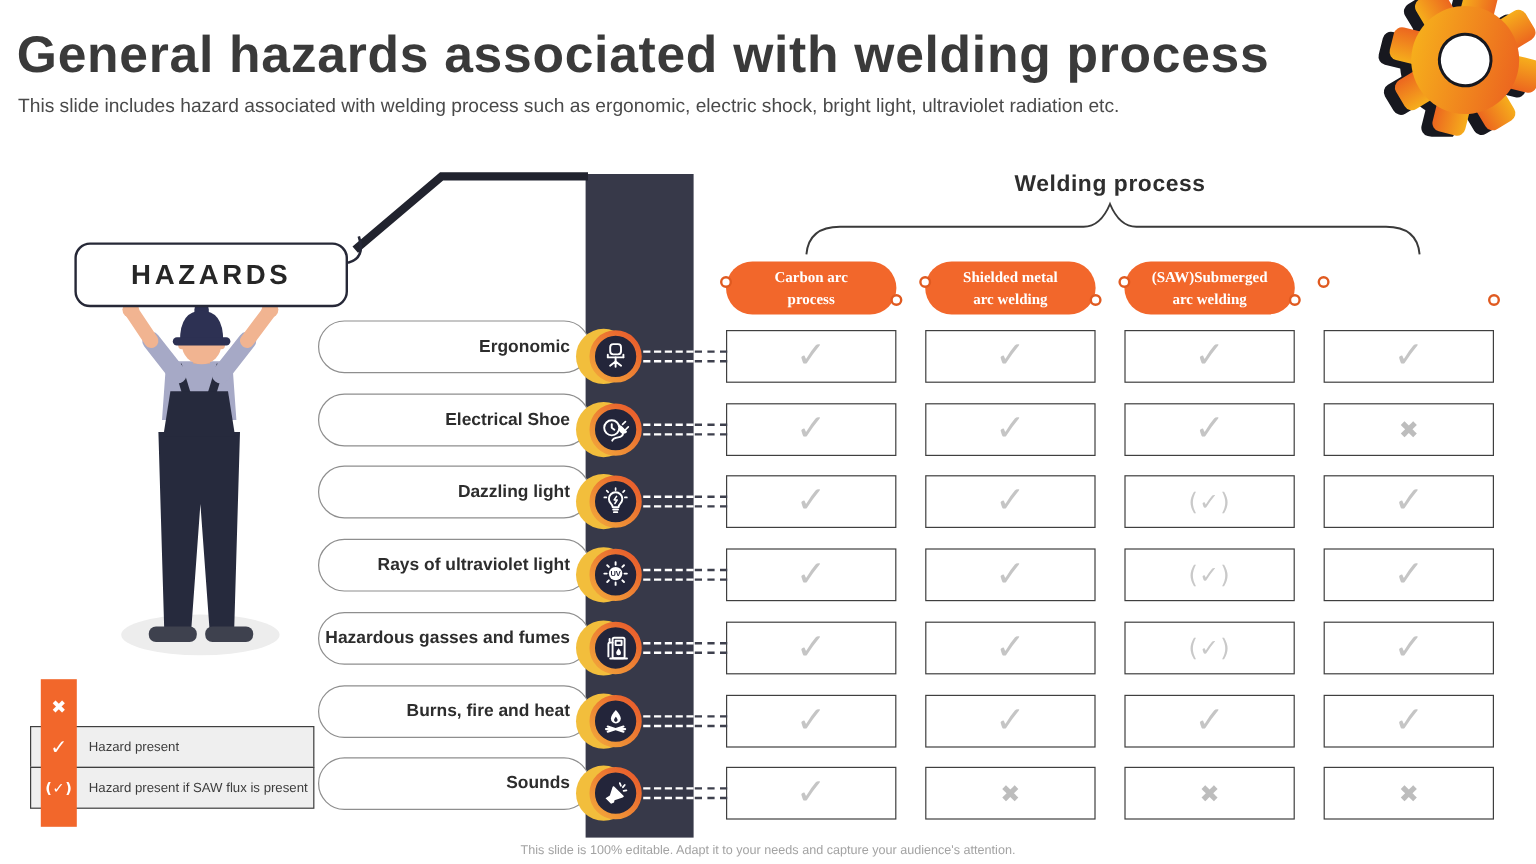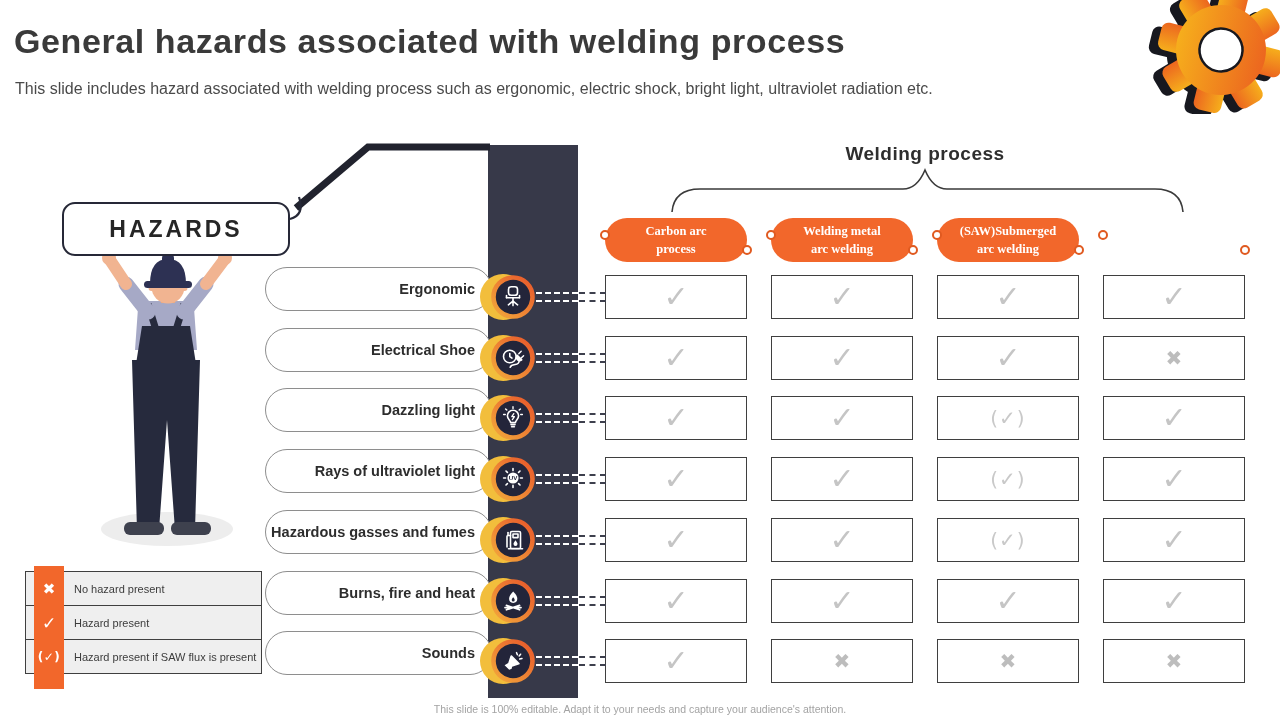--- a/index.html
+++ b/index.html
@@ -1,20 +1,20 @@
 <!DOCTYPE html>
 <html><head>
 <meta charset="utf-8">
 <style>
   html,body{margin:0;padding:0;background:#fff;}
   .slide{position:relative;width:1280px;height:720px;background:#fff;overflow:hidden;
          font-family:"Liberation Sans",sans-serif;
          --orange:#F2672B;--yellow:#F2BE3C;--dark:#373949;--mark:#C5C5C5;}
   .abs{position:absolute;}
-  .title{left:14px;top:22px;font-size:34px;font-weight:bold;color:#3a3a3a;letter-spacing:.6px;z-index:2;}
+  .title{left:14px;top:22px;font-size:43px;font-weight:bold;color:#3a3a3a;letter-spacing:.6px;z-index:2;}
   .subtitle{left:15px;top:80px;font-size:16px;color:#4a4a4a;z-index:2;}
   .dark-band{left:488px;top:145px;width:90px;height:553px;background:var(--dark);z-index:0;}
   .overlay{left:0;top:0;z-index:1;pointer-events:none;}
   .sign{left:62px;top:202px;width:224px;height:50px;border:2.5px solid #262837;border-radius:13px;background:#fff;
         display:flex;align-items:center;justify-content:center;font-size:23px;font-weight:bold;letter-spacing:3px;
         color:#262626;z-index:6;}
   .worker{left:78px;top:238px;z-index:5;}
   .gear{left:1145px;top:-36px;z-index:3;}
   .hpill{width:227px;height:44px;border:1.5px solid #8e8e8e;border-radius:22px;background:#fff;box-sizing:border-box;
          display:flex;align-items:center;justify-content:flex-end;padding-right:16px;font-weight:bold;font-size:14.5px;
@@ -125,21 +125,21 @@
   <div class="abs legend-strip"></div>
 
   <div class="abs footer">This slide is 100% editable. Adapt it to your needs and capture your audience's attention.</div>
 <div class="abs colpill" style="left: 605px; top: 218px;">
       <div>Carbon arc</div>
       <div>process</div>
     </div>
     <div class="abs dot" style="left: 600px; top: 230px;"></div>
     <div class="abs dot" style="left: 742px; top: 245px;"></div>
     <div class="abs colpill" style="left: 771px; top: 218px;">
-      <div>Welding metal</div>
+      <div>Shielded metal</div>
       <div>arc welding</div>
     </div>
     <div class="abs dot" style="left: 766px; top: 230px;"></div>
     <div class="abs dot" style="left: 908px; top: 245px;"></div>
     <div class="abs colpill" style="left: 937px; top: 218px;">
       <div>(SAW)Submerged</div>
       <div>arc welding</div>
     </div>
     <div class="abs dot" style="left: 932px; top: 230px;"></div>
     <div class="abs dot" style="left: 1074px; top: 245px;"></div>
@@ -355,23 +355,20 @@
           <path d="M3.6 16.2l4.6 4.6 2.5-1 .4-2 6.8-2.2c1-.3 1.2-.9.5-1.6l-7.4-7.4c-.7-.7-1.3-.5-1.6.5L7.2 13.9z" fill="#fff"></path>
           <g stroke="#fff" stroke-width="1.5" stroke-linecap="round" fill="none">
             <path d="M15.5 3.6l.9 2.2M19.6 5.2l-1.5 1.8M21 9.6l-2.3.5"></path>
           </g>
         </g>
       </svg></div>
     <div class="abs dash" style="left: 536px; top: 656px; width: 42px; border-top-color: rgb(255, 255, 255);"></div>
     <div class="abs dash" style="left: 536px; top: 664px; width: 42px; border-top-color: rgb(255, 255, 255);"></div>
     <div class="abs dash" style="left: 579px; top: 656px; width: 27px; border-top-color: rgb(62, 64, 77);"></div>
     <div class="abs dash" style="left: 579px; top: 664px; width: 27px; border-top-color: rgb(62, 64, 77);"></div>
-    <div class="abs legend-row" style="top: 571px;">
-      <span>No hazard present</span>
-    </div>
     <div class="abs legend-sym sym-cross" style="top: 571px;">✖</div>
     <div class="abs legend-row" style="top: 605px;">
       <span>Hazard present</span>
     </div>
     <div class="abs legend-sym sym-check" style="top: 605px;">✓</div>
     <div class="abs legend-row" style="top: 639px;">
       <span>Hazard present if SAW flux is present</span>
     </div>
     <div class="abs legend-sym sym-paren_check" style="top: 639px;">(✓)</div>
   </div>

